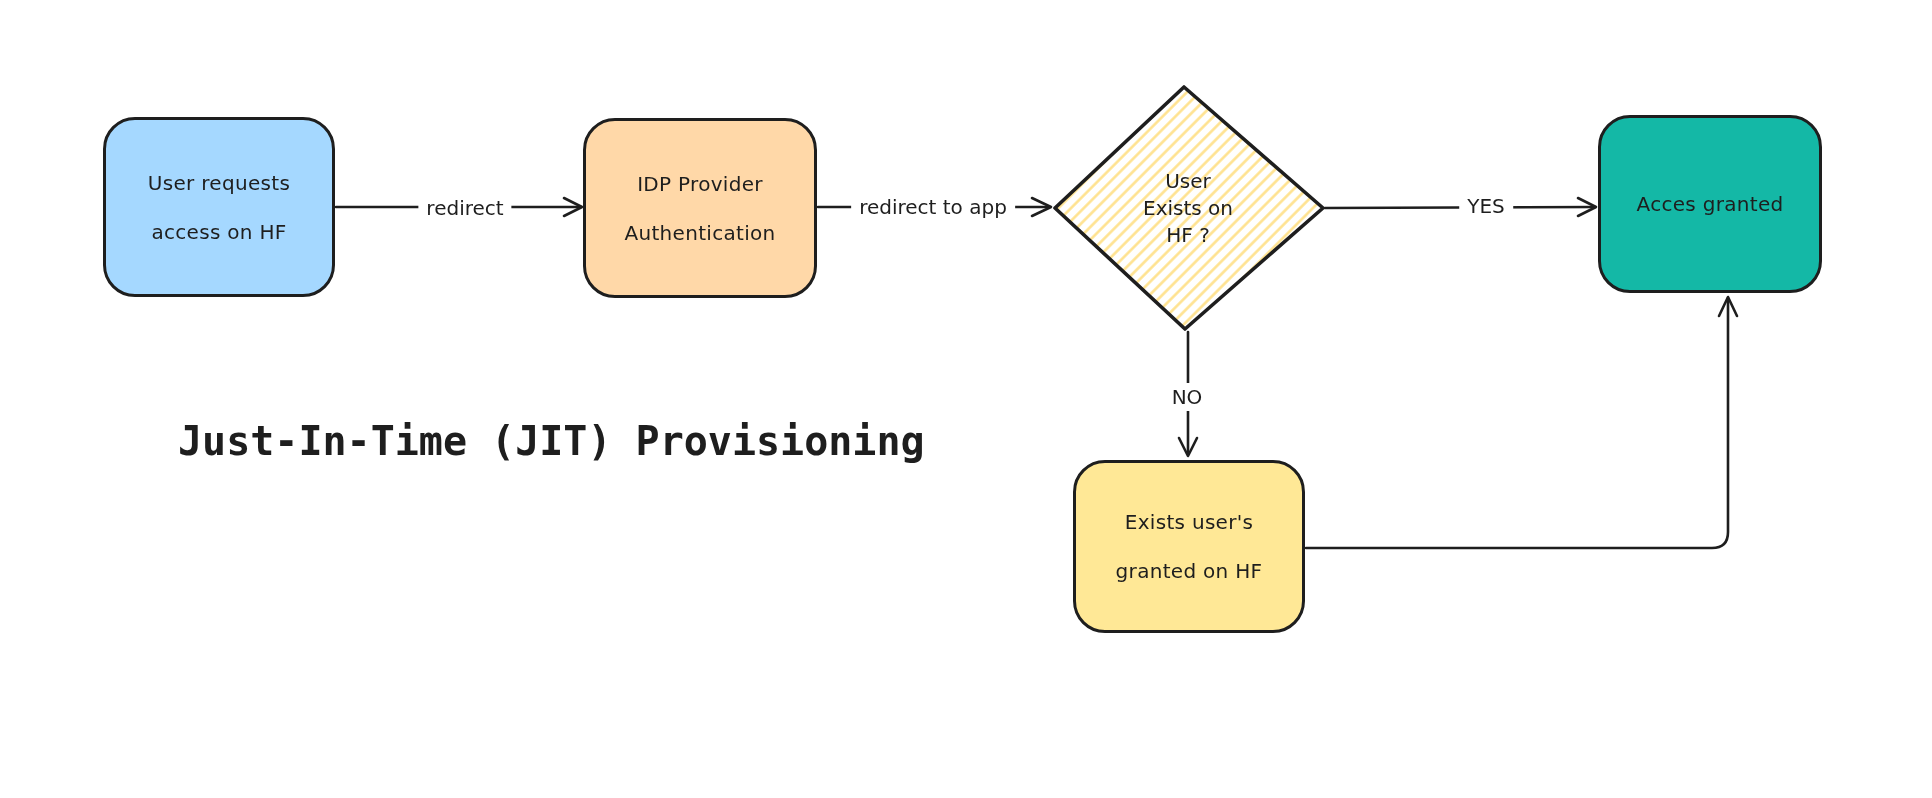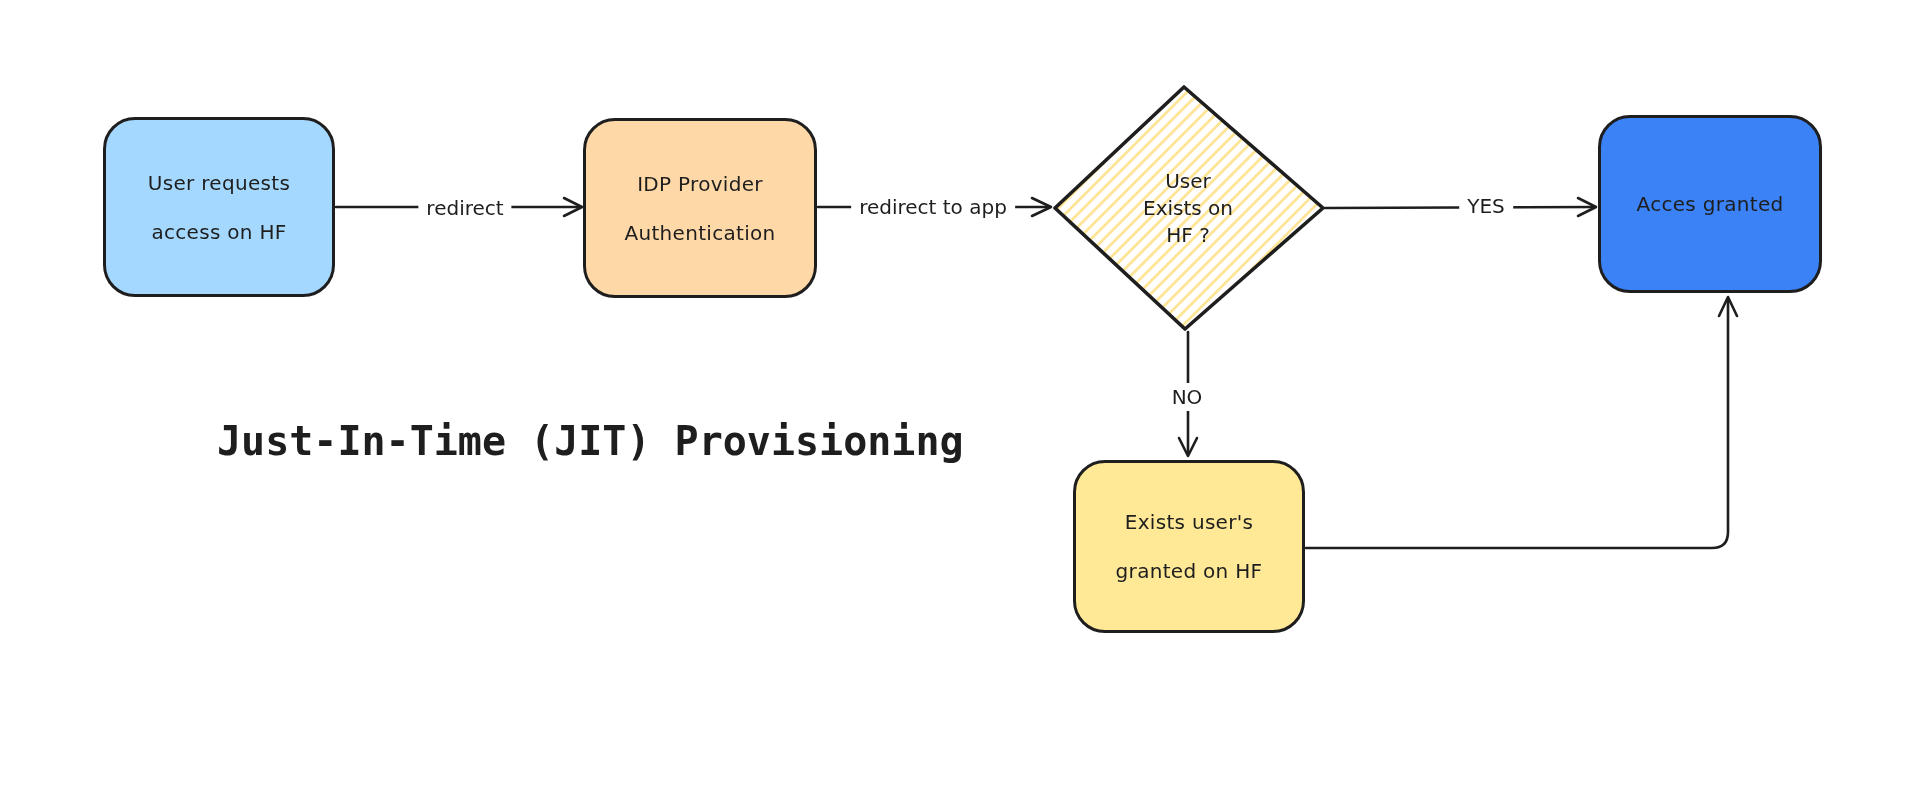--- a/index.html
+++ b/index.html
@@ -54,21 +54,20 @@
   .diagram-title {
     position: absolute;
     left: 178px;
     top: 418px;
     font-family: "DejaVu Sans Mono", "Liberation Mono", monospace;
     font-size: 40px;
     font-weight: bold;
     letter-spacing: 0px;
     color: #1e1e1e;
     white-space: nowrap;
-    margin-left: 39px;
   }
 </style>
 </head>
 <body>
 
 <div id="canvas">
 
   <svg class="layer" viewBox="0 0 1932 798" fill="none" stroke="#1e1e1e" stroke-width="2.6" stroke-linecap="round" stroke-linejoin="round">
     <defs>
       <pattern id="hachure" width="9" height="9" patternUnits="userSpaceOnUse" patternTransform="rotate(-45)">
@@ -113,21 +112,21 @@
     <span>IDP Provider</span>
     <span>Authentication</span>
   </div>
 
   <div class="diamond-label" style="left:1078px; top:164px; width:220px; height:88px;">
     <span>User</span>
     <span>Exists on</span>
     <span>HF ?</span>
   </div>
 
-  <div class="node" style="left: 1598px; top: 115px; width: 224px; height: 178px; background-color: #3b82f6; align-items: center;">
+  <div class="node" style="left: 1598px; top: 115px; width: 224px; height: 178px; background-color: #14b8a6; align-items: center;">
     <span>Acces granted</span>
   </div>
 
   <div class="node" style="left: 1073px; top: 460px; width: 232px; height: 173px; background-color: rgb(255, 232, 150);">
     <span>Exists user's</span>
     <span>granted on HF</span>
   </div>
 
   <div class="edge-label" style="left:457px; top:208px;margin-left:8px;">redirect</div>
 

